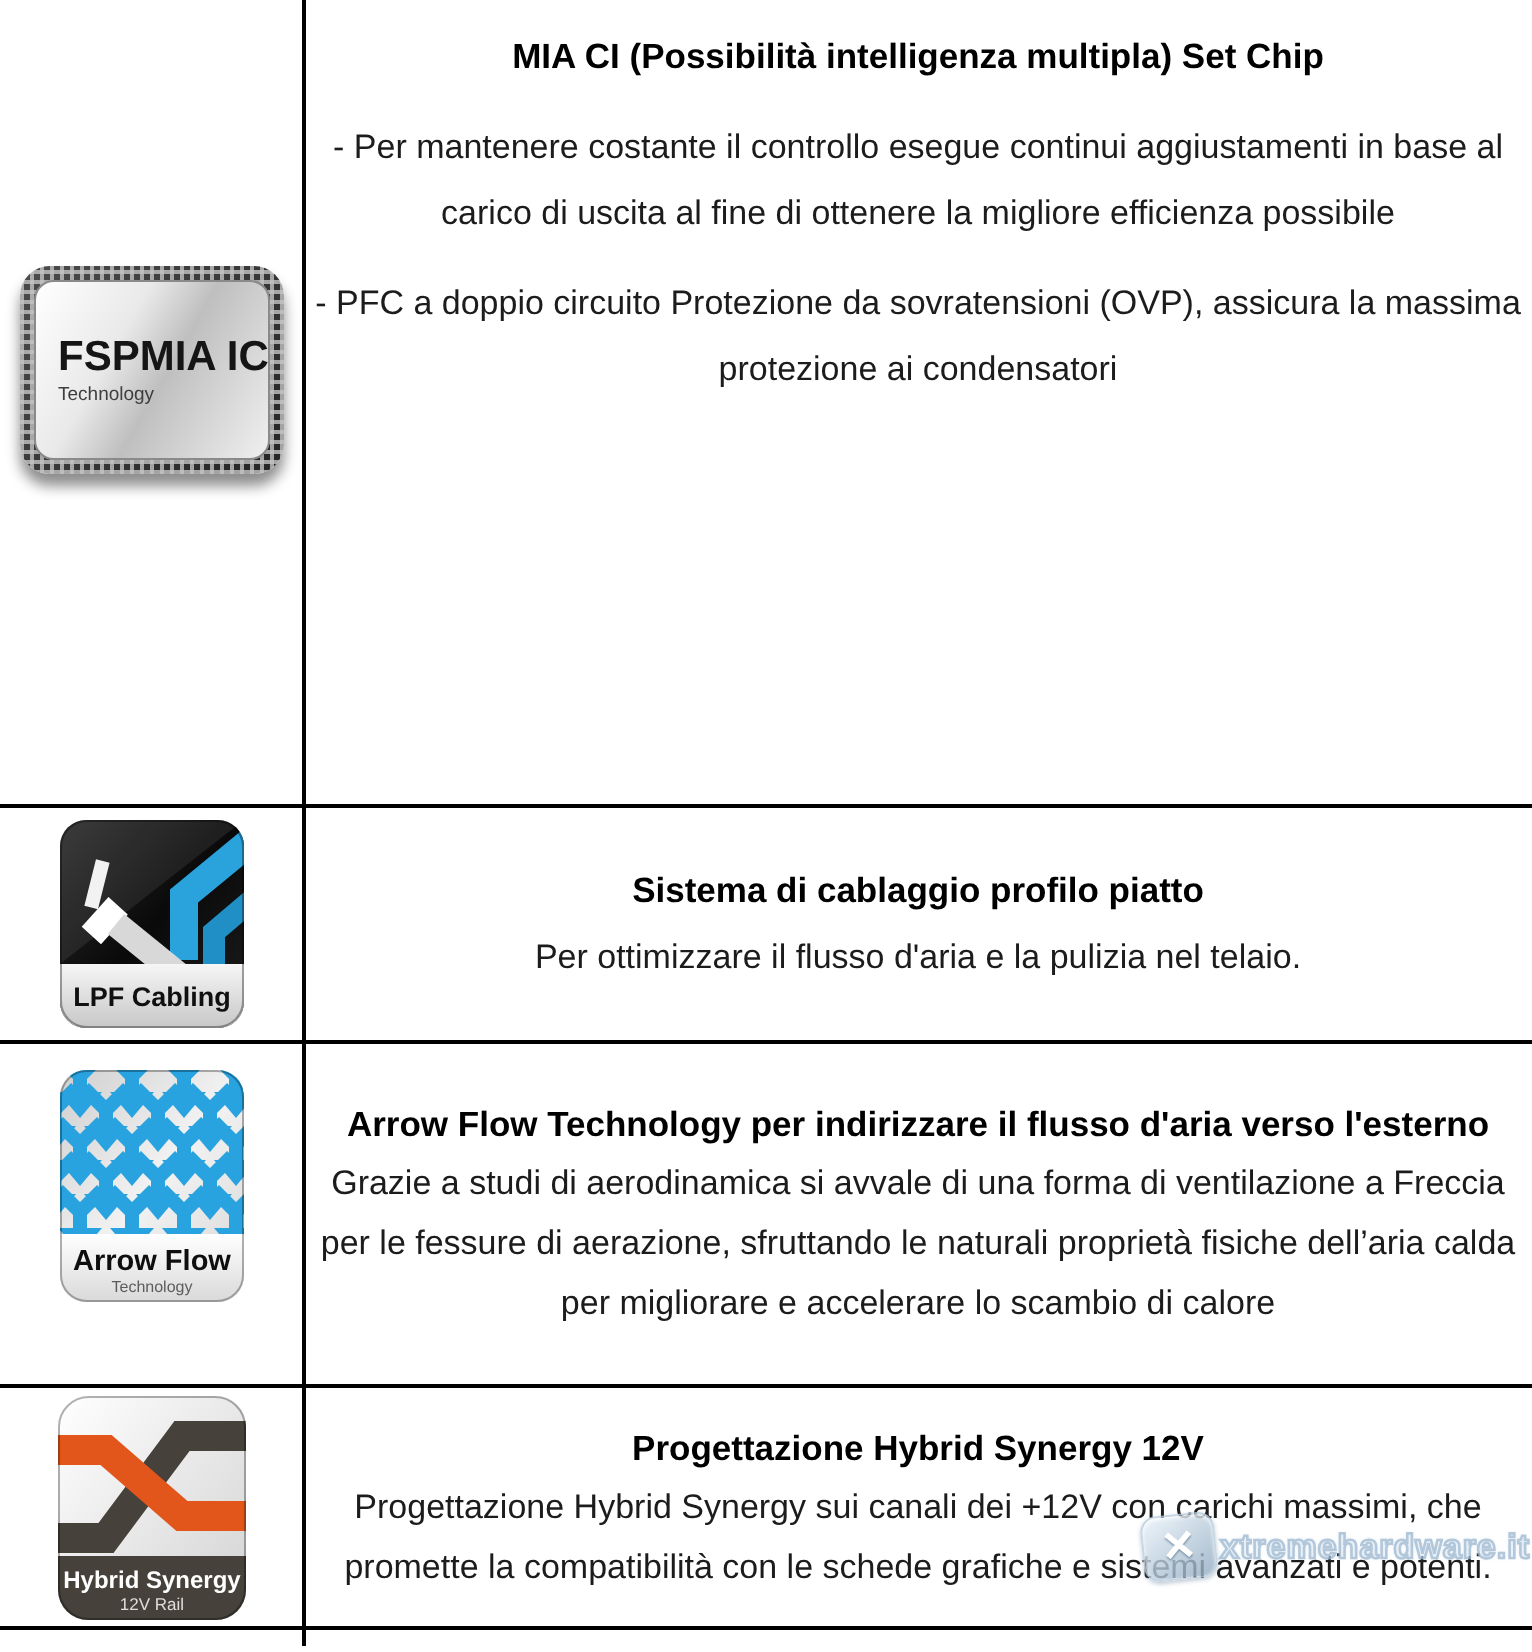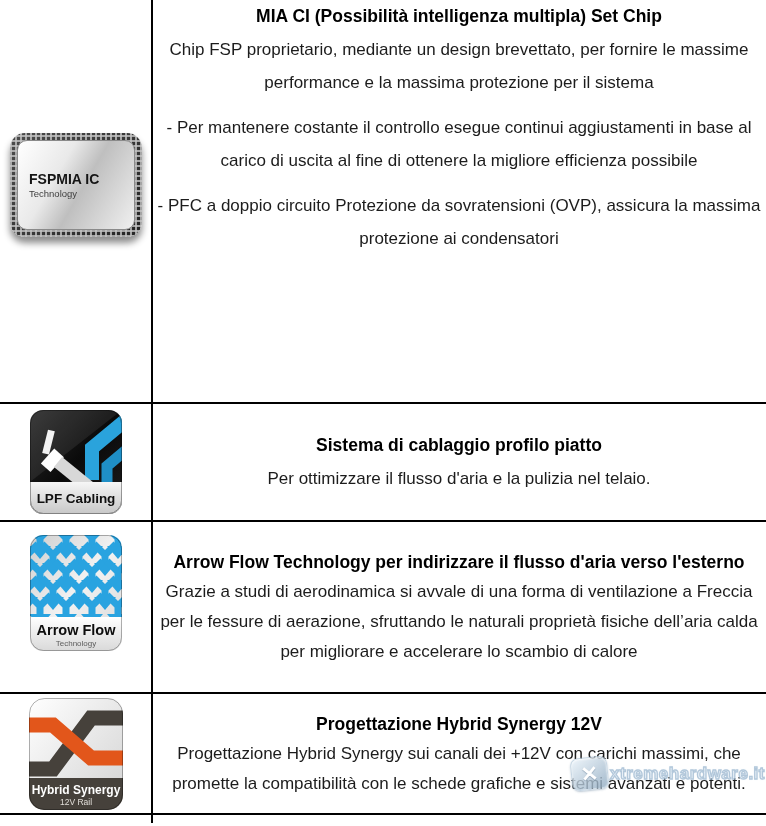--- a/index.html
+++ b/index.html
@@ -18,21 +18,21 @@
   .row3 { height:172px; }
   .row4 { height:121px; }
   .icon-cell { width:152px; flex:none; display:flex; align-items:center; justify-content:center; }
   .row1 .icon-cell { align-items:flex-start; padding-top:133px; }
   .row3 .icon-cell { align-items:flex-start; padding-top:5px;margin-top:8px; }
   .text-cell {
     flex:1; display:flex; flex-direction:column;
     align-items:center; justify-content:center;
     text-align:center; padding:0 5px;
   }
-  .row1 .text-cell { justify-content:flex-start; padding-top:0; }
+  .row1 .text-cell { justify-content:flex-start; padding-top:12px; }
   .vline { position:absolute; left:151px; top:0; width:2px; height:823px; background:#000; }
 
   .title { font-weight:bold; font-size:17.5px; line-height:33px; color:#000; }
   .para  { font-size:17px; line-height:33px; color:#1c1c1c; }
   .row1 .para.gap { margin-top:12px; }
   .row3 .title, .row3 .para { line-height:30px; }
   .row4 .title, .row4 .para { line-height:30px; }
 
   
   .chip {
@@ -42,21 +42,21 @@
       repeating-linear-gradient(0deg, rgba(195,195,195,.8) 0 2px, rgba(0,0,0,0) 2px 5px),
       linear-gradient(135deg,#4c4c4c,#242424);
     box-shadow:0 6px 7px rgba(0,0,0,.45);
   }
   .chip-inner {
     height:100%; border-radius:10px; border:1px solid #8a8a8a;
     background:linear-gradient(120deg,#ffffff 0%,#e9e9e9 35%,#bfbfbf 55%,#f0f0f0 100%);
     display:flex; align-items:center;
   }
   .chip-text { padding-left:11px; text-align:left; }
-  .chip-line1 { font-size:14px; color:#151515; white-space:nowrap; }
+  .chip-line1 { font-size:21px; color:#151515; white-space:nowrap; }
   .chip-line1 .fsp { font-weight:600; }
   .chip-line1 .miaic { font-weight:800; }
   .chip-line2 { font-size:9.5px; color:#3e3e3e; margin-top:1px; }
 
   svg text { font-family:"Liberation Sans", sans-serif; }
 
   
   .watermark {
     position:absolute; right:1px; top:757px;
     display:flex; align-items:center; gap:2px;
@@ -89,21 +89,20 @@
         <div class="chip-inner">
           <div class="chip-text">
             <div class="chip-line1"><span class="fsp">FSP</span><span class="miaic">MIA IC</span></div>
             <div class="chip-line2">Technology</div>
           </div>
         </div>
       </div>
     </div>
     <div class="text-cell">
       <div class="title">MIA CI (Possibilità intelligenza multipla) Set Chip</div>
-      <p class="para">Chip FSP proprietario, mediante un design brevettato, per fornire le massime performance e la massima protezione per il sistema</p>
       <p class="para gap">- Per mantenere costante il controllo esegue continui aggiustamenti in base al carico di uscita al fine di ottenere la migliore efficienza possibile</p>
       <p class="para gap">- PFC a doppio circuito Protezione da sovratensioni (OVP), assicura la massima protezione ai condensatori</p>
     </div>
   </section>
 
   <section class="row row2">
     <div class="icon-cell">
       <svg width="92" height="104" viewBox="0 0 92 104">
         <defs>
           <clipPath id="lpfclip">

